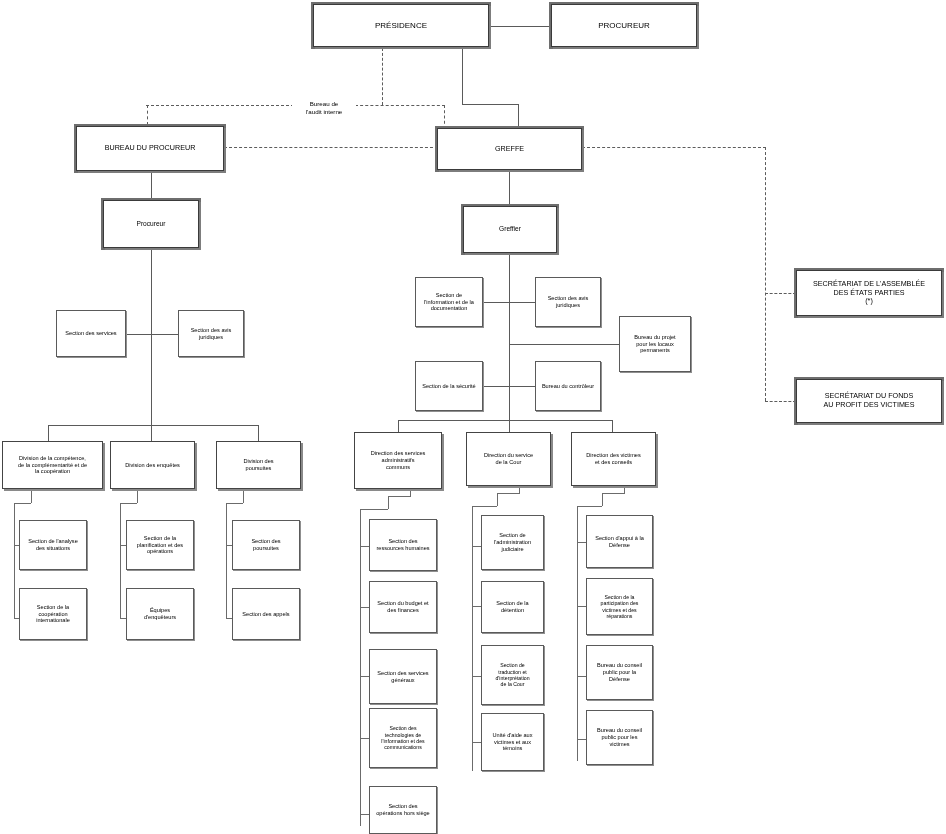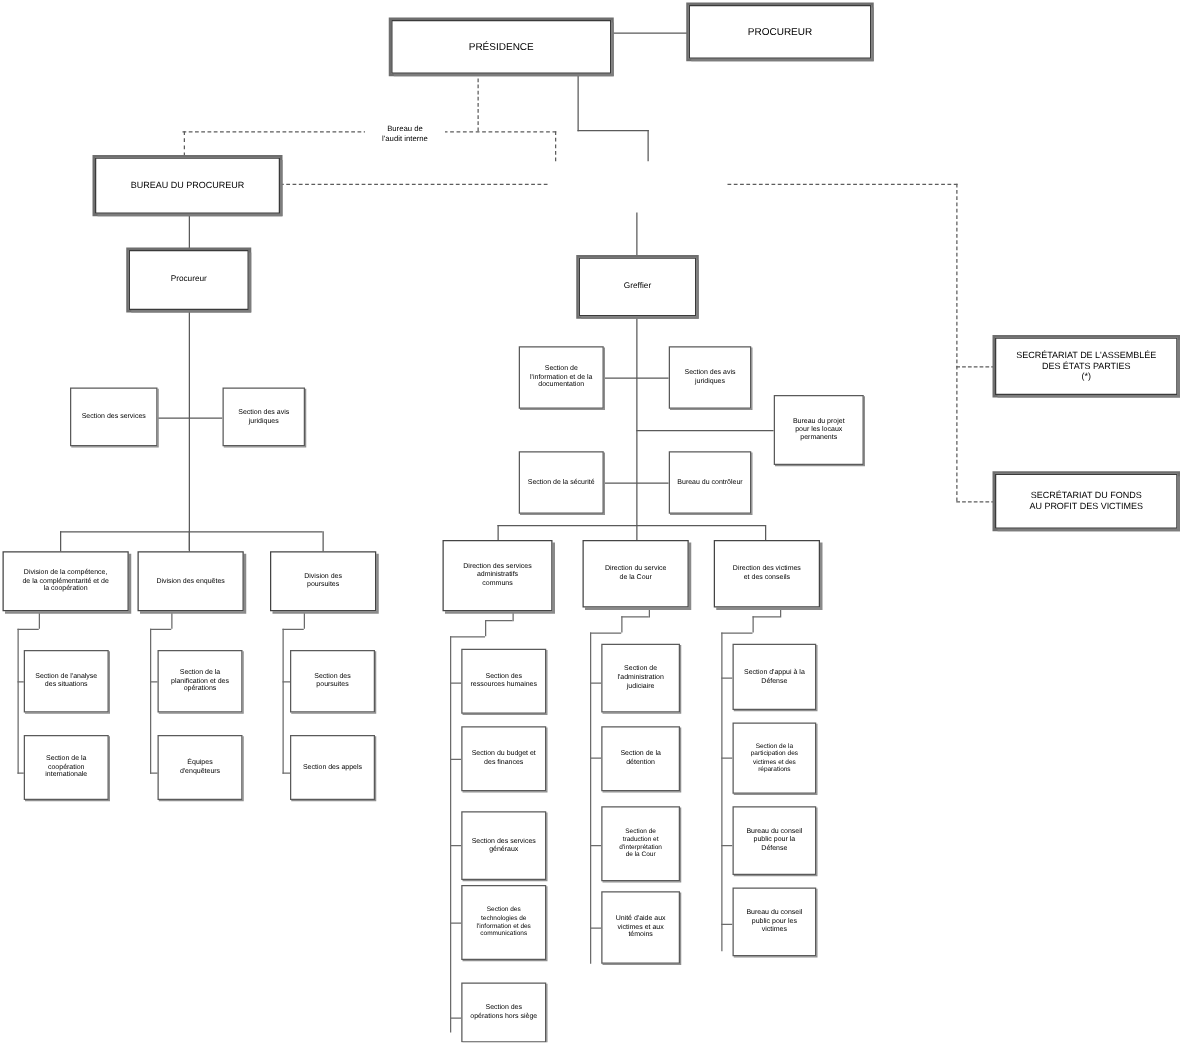--- a/index.html
+++ b/index.html
@@ -190,37 +190,40 @@
   <div class="ln v" style="left:602px; top:493px; height:13px;"></div>
   <div class="ln h" style="left:602px; top:493px; width:22px;"></div>
   <div class="ln v" style="left:624px; top:486px; height:8px;"></div>
   <div class="ln v" style="left:577px; top:506px; height:255px;"></div>
   <div class="ln h" style="left:577px; top:506px; width:25px;"></div>
   <div class="ln h" style="left:577px; top:542px; width:9px;"></div>
   <div class="ln h" style="left:577px; top:606px; width:9px;"></div>
   <div class="ln h" style="left:577px; top:676px; width:9px;"></div>
   <div class="ln h" style="left:577px; top:739px; width:9px;"></div>
 
-  <div class="box heavy fs8" style="left:313px; top:4px; width:176px; height:43px;margin-top:12px;">
+  <div class="box heavy fs8" style="left:313px; top:4px; width:176px; height:43px;">
     <span class="lbl">PRÉSIDENCE</span>
   </div>
 
   <div class="box heavy fs8" style="left:551px; top:4px; width:146px; height:43px;">
     <span class="lbl">PROCUREUR</span>
   </div>
 
   <div class="freetext fs6" style="left:292px; top:93px; width:64px;">
     <span class="lbl">Bureau de
 l'audit interne</span>
   </div>
 
   <div class="box heavy fs7" style="left:76px; top:126px; width:148px; height:45px;">
     <span class="lbl">BUREAU DU PROCUREUR</span>
   </div>
 
+  <div class="box heavy fs7" style="left:437px; top:128px; width:145px; height:42px;">
+    <span class="lbl">GREFFE</span>
+  </div>
 
   <div class="box heavy fs65" style="left:103px; top:200px; width:96px; height:48px;">
     <span class="lbl">Procureur</span>
   </div>
 
   <div class="box heavy fs65" style="left:463px; top:206px; width:94px; height:47px;">
     <span class="lbl">Greffier</span>
   </div>
 
   <div class="box heavy fs7" style="left:796px; top:379px; width:146px; height:44px;">

